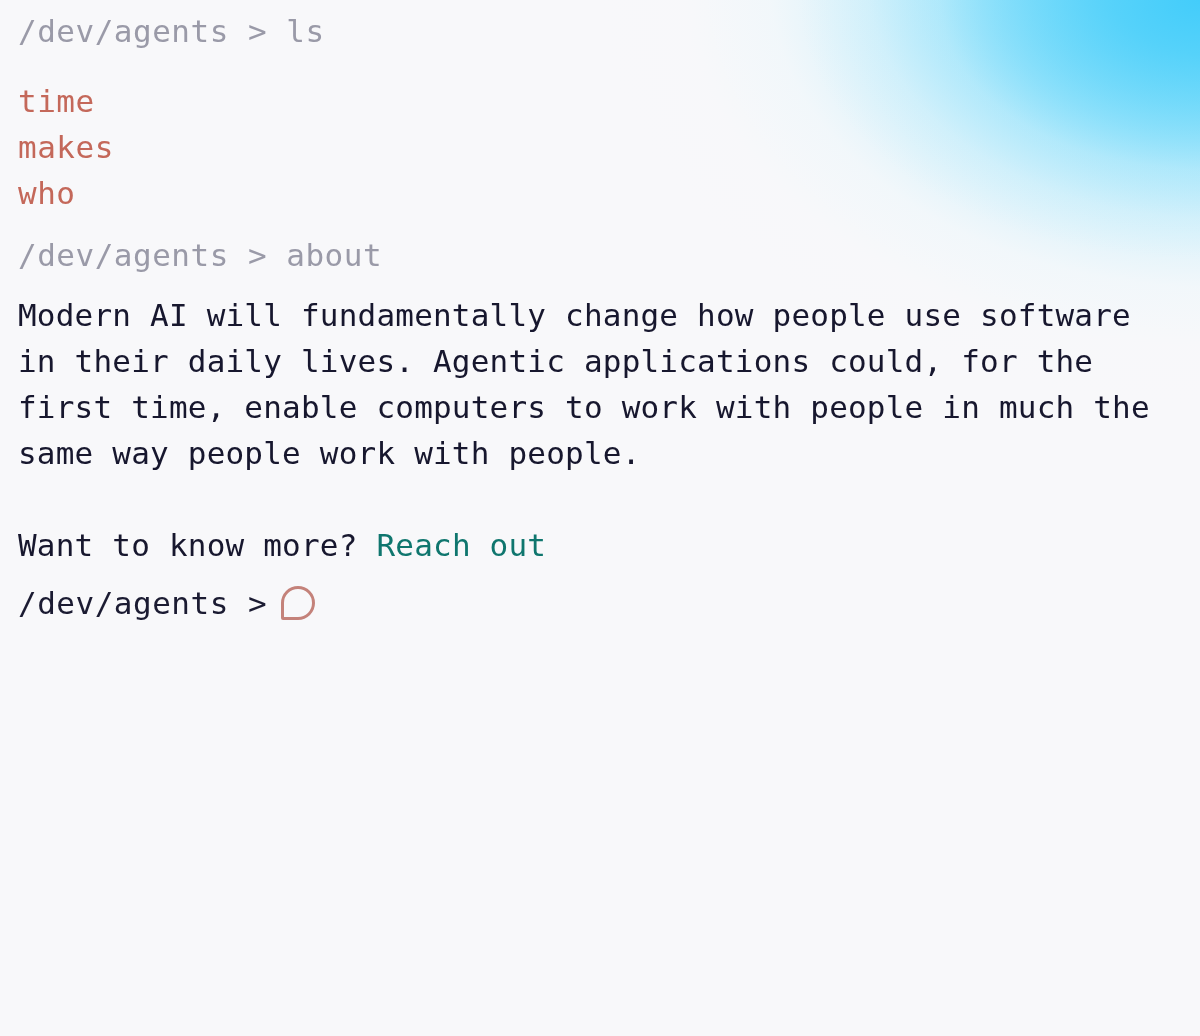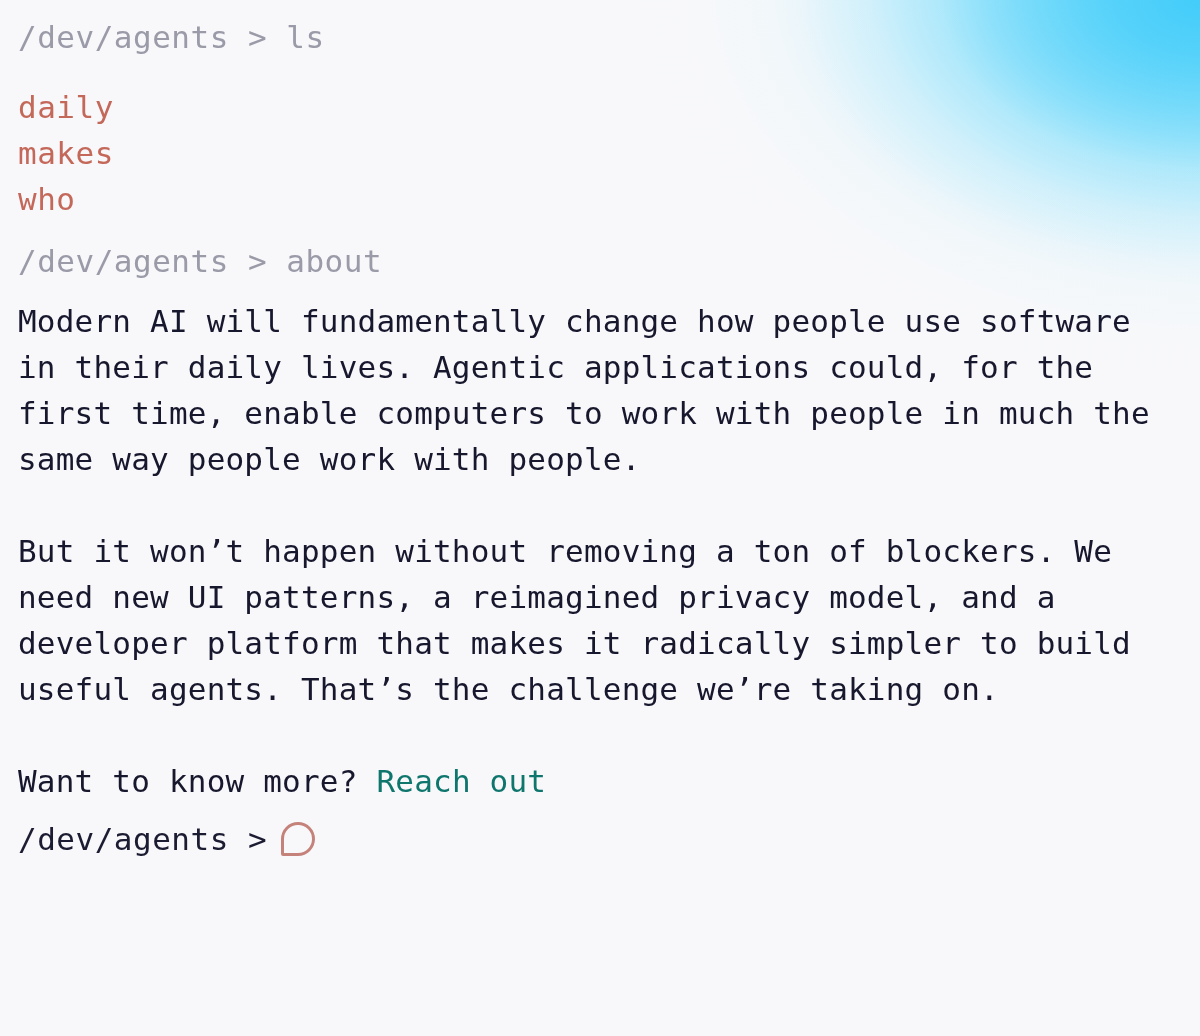--- a/index.html
+++ b/index.html
@@ -68,21 +68,21 @@
     letter-spacing: 0.5px;
     white-space: pre;
   }
   .prompt-line.dim {
     color: #9a9aa8;
   }
   .prompt-line.dark {
     color: #1b1b32;
   }
 
-  .line-ls   { margin-top: 14px; }
+  .line-ls   { margin-top: 8px; }
   .line-about{ margin-top: 16px; }
   .line-final{ margin-top: 12px; display: flex; align-items: center; }
 
   .ls-entries {
     margin-top: 24px;
   }
   .ls-entry {
     color: #c4685a;
     font-size: 31px;
     line-height: 46px;
@@ -129,30 +129,29 @@
 <div id="terminal">
 
   <div id="glow-layer"></div>
   <div id="glow-layer-2"></div>
 
   <div id="content">
 
     <div class="prompt-line dim line-ls">/dev/agents &gt; ls</div>
 
     <div class="ls-entries">
-      <span class="ls-entry">daily</span>
+      <span class="ls-entry">time</span>
       <span class="ls-entry">makes</span>
       <span class="ls-entry">who</span>
     </div>
 
     <div class="prompt-line dim line-about">/dev/agents &gt; about</div>
 
     <p class="body-para para-1">Modern AI will fundamentally change how people use software in their daily lives. Agentic applications could, for the first time, enable computers to work with people in much the same way people work with people.</p>
 
-    <p class="body-para para-2">But it won’t happen without removing a ton of blockers. We need new UI patterns, a reimagined privacy model, and a developer platform that makes it radically simpler to build useful agents. That’s the challenge we’re taking on.</p>
 
     <p class="body-para para-3"><span>Want to know more? </span><span class="link">Reach out</span></p>
 
     <div class="prompt-line dark line-final">
       <span>/dev/agents &gt;</span>
       <span class="bubble-cursor"></span>
     </div>
 
   </div>
 </div>

